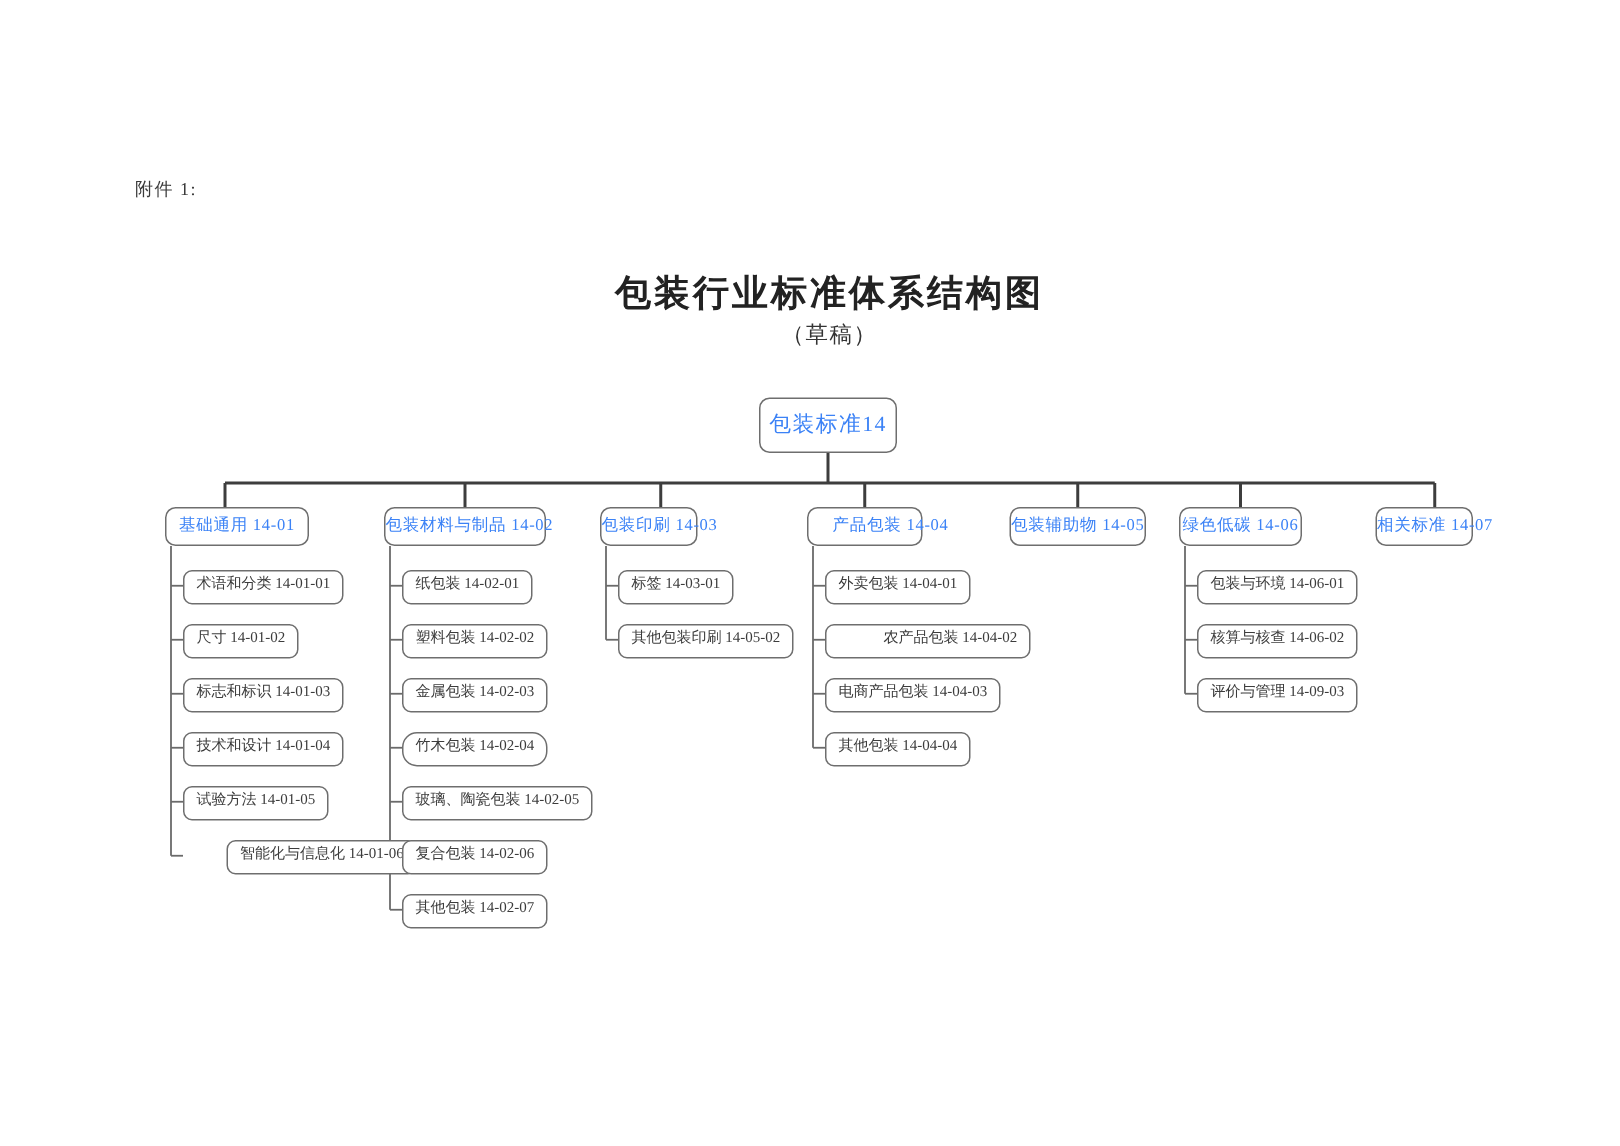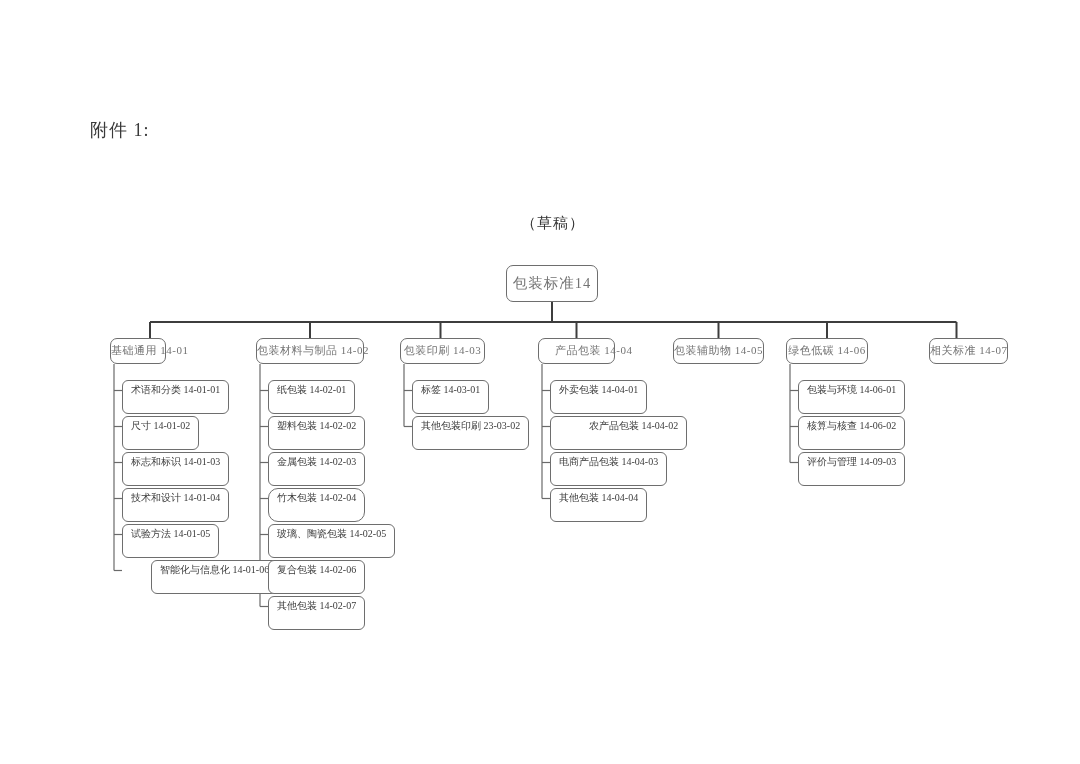--- a/index.html
+++ b/index.html
@@ -6,21 +6,21 @@
   #page{
     position:relative;
     width:1080px;height:764px;
     background:#ffffff;
     font-family:"Liberation Serif","DejaVu Serif",serif;
     color:#2b2b2b;
     overflow:hidden;
   }
   .attachment{
     position:absolute;left:90px;top:118px;
-    font-size:18px;letter-spacing:1px;color:#3a3a3a;text-align:center;
+    font-size:12px;letter-spacing:1px;color:#3a3a3a;text-align:center;
   }
   .doc-title{
     position:absolute;left:553px;top:179px;transform:translateX(-50%);
     font-size:24px;font-weight:bold;letter-spacing:2px;color:#222;
     white-space:nowrap;
   }
   .doc-subtitle{
     position:absolute;left:553px;top:214px;transform:translateX(-50%);
     font-size:15px;letter-spacing:1px;color:#333;
     white-space:nowrap;
@@ -28,49 +28,50 @@
   #chart{position:absolute;left:0;top:0;width:1080px;height:764px;}
   #wires{position:absolute;left:0;top:0;width:1080px;height:764px;}
   .node{
     position:absolute;
     background:#ffffff;
     border:1.4px solid #6e6e6e;
     border-radius:7px;
     box-sizing:border-box;
     white-space:nowrap;
     text-align:center;
-    color:#737373;
+    color:#3b82f6;
   }
   .node.root{
     font-size:14.5px;
     letter-spacing:1px;
     line-height:34px;
   }
   .node.branch{
     font-size:11px;
     height:26px;
     line-height:23px;
     letter-spacing:0.5px;
   }
   .node.child{
     font-size:10px;
-    height:34px;
+    height:23px;
     line-height:18px;
     padding:0 8px;
     border-width:1.2px;
     border-radius:6px;
     text-align:left;
     color:#3c3c3c;
   }
 </style>
 </head>
 <body>
 
 <div id="page">
   <div class="attachment">附件 1:</div>
+  <div class="doc-title">包装行业标准体系结构图</div>
   <div class="doc-subtitle">（草稿）</div>
 
   <svg id="wires" xmlns="http://www.w3.org/2000/svg">
       <line x1="552" y1="302" x2="552" y2="322" stroke="#3d3d3d" stroke-width="2"></line>
       <line x1="150" y1="322" x2="956.5" y2="322" stroke="#3d3d3d" stroke-width="2"></line>
       <line x1="150" y1="322" x2="150" y2="338" stroke="#3d3d3d" stroke-width="2"></line>
       <line x1="114" y1="364" x2="114" y2="570.5" stroke="#6a6a6a" stroke-width="1.2"></line>
       <line x1="114" y1="390.5" x2="122" y2="390.5" stroke="#6a6a6a" stroke-width="1.2"></line>
       <line x1="114" y1="426.5" x2="122" y2="426.5" stroke="#6a6a6a" stroke-width="1.2"></line>
       <line x1="114" y1="462.5" x2="122" y2="462.5" stroke="#6a6a6a" stroke-width="1.2"></line>
@@ -99,43 +100,43 @@
       <line x1="718.5" y1="322" x2="718.5" y2="338" stroke="#3d3d3d" stroke-width="2"></line>
       <line x1="827" y1="322" x2="827" y2="338" stroke="#3d3d3d" stroke-width="2"></line>
       <line x1="790" y1="364" x2="790" y2="462.5" stroke="#6a6a6a" stroke-width="1.2"></line>
       <line x1="790" y1="390.5" x2="798" y2="390.5" stroke="#6a6a6a" stroke-width="1.2"></line>
       <line x1="790" y1="426.5" x2="798" y2="426.5" stroke="#6a6a6a" stroke-width="1.2"></line>
       <line x1="790" y1="462.5" x2="798" y2="462.5" stroke="#6a6a6a" stroke-width="1.2"></line>
       <line x1="956.5" y1="322" x2="956.5" y2="338" stroke="#3d3d3d" stroke-width="2"></line>
     </svg>
   <div id="chart">
       <div class="node root" style="left: 506px; top: 265px; width: 92px; height: 37px;">包装标准14</div>
-      <div class="node branch" style="left: 110px; top: 338px; width: 56px;">基础通用 14-01</div>
+      <div class="node branch" style="left: 110px; top: 338px; width: 96px;">基础通用 14-01</div>
       <div class="node child" style="left: 122px; top: 380px;">术语和分类 14-01-01</div>
       <div class="node child" style="left: 122px; top: 416px;">尺寸 14-01-02</div>
       <div class="node child" style="left: 122px; top: 452px;">标志和标识 14-01-03</div>
       <div class="node child" style="left: 122px; top: 488px;">技术和设计 14-01-04</div>
       <div class="node child" style="left: 122px; top: 524px;">试验方法 14-01-05</div>
       <div class="node child" style="left: 122px; top: 560px; margin-left: 29px;">智能化与信息化 14-01-06</div>
       <div class="node branch" style="left: 256px; top: 338px; width: 108px;">包装材料与制品 14-02</div>
       <div class="node child" style="left: 268px; top: 380px;">纸包装 14-02-01</div>
       <div class="node child" style="left: 268px; top: 416px;">塑料包装 14-02-02</div>
       <div class="node child" style="left: 268px; top: 452px;">金属包装 14-02-03</div>
       <div class="node child" style="left: 268px; top: 488px; border-radius: 10px;">竹木包装 14-02-04</div>
       <div class="node child" style="left: 268px; top: 524px;">玻璃、陶瓷包装 14-02-05</div>
       <div class="node child" style="left: 268px; top: 560px;">复合包装 14-02-06</div>
       <div class="node child" style="left: 268px; top: 596px;">其他包装 14-02-07</div>
-      <div class="node branch" style="left: 400px; top: 338px; width: 85px;">包装印刷 14-03</div>
+      <div class="node branch" style="left: 400px; top: 338px; width: 65px;">包装印刷 14-03</div>
       <div class="node child" style="left: 412px; top: 380px;">标签 14-03-01</div>
-      <div class="node child" style="left: 412px; top: 416px;">其他包装印刷 23-03-02</div>
+      <div class="node child" style="left: 412px; top: 416px;">其他包装印刷 14-05-02</div>
       <div class="node branch" style="left: 538px; top: 338px; width: 77px; padding-left: 16px;">产品包装 14-04</div>
       <div class="node child" style="left: 550px; top: 380px;">外卖包装 14-04-01</div>
       <div class="node child" style="left: 550px; top: 416px; padding-left: 38px;">农产品包装 14-04-02</div>
       <div class="node child" style="left: 550px; top: 452px;">电商产品包装 14-04-03</div>
       <div class="node child" style="left: 550px; top: 488px;">其他包装 14-04-04</div>
       <div class="node branch" style="left: 673px; top: 338px; width: 91px;">包装辅助物 14-05</div>
       <div class="node branch" style="left: 786px; top: 338px; width: 82px;">绿色低碳 14-06</div>
       <div class="node child" style="left: 798px; top: 380px;">包装与环境 14-06-01</div>
       <div class="node child" style="left: 798px; top: 416px;">核算与核查 14-06-02</div>
       <div class="node child" style="left: 798px; top: 452px;">评价与管理 14-09-03</div>
-      <div class="node branch" style="left: 917px; top: 338px; width: 79px; margin-left: 12px;">相关标准 14-07</div>
+      <div class="node branch" style="left: 917px; top: 338px; width: 65px;">相关标准 14-07</div>
     </div>
 </div>
 
 </body></html>

